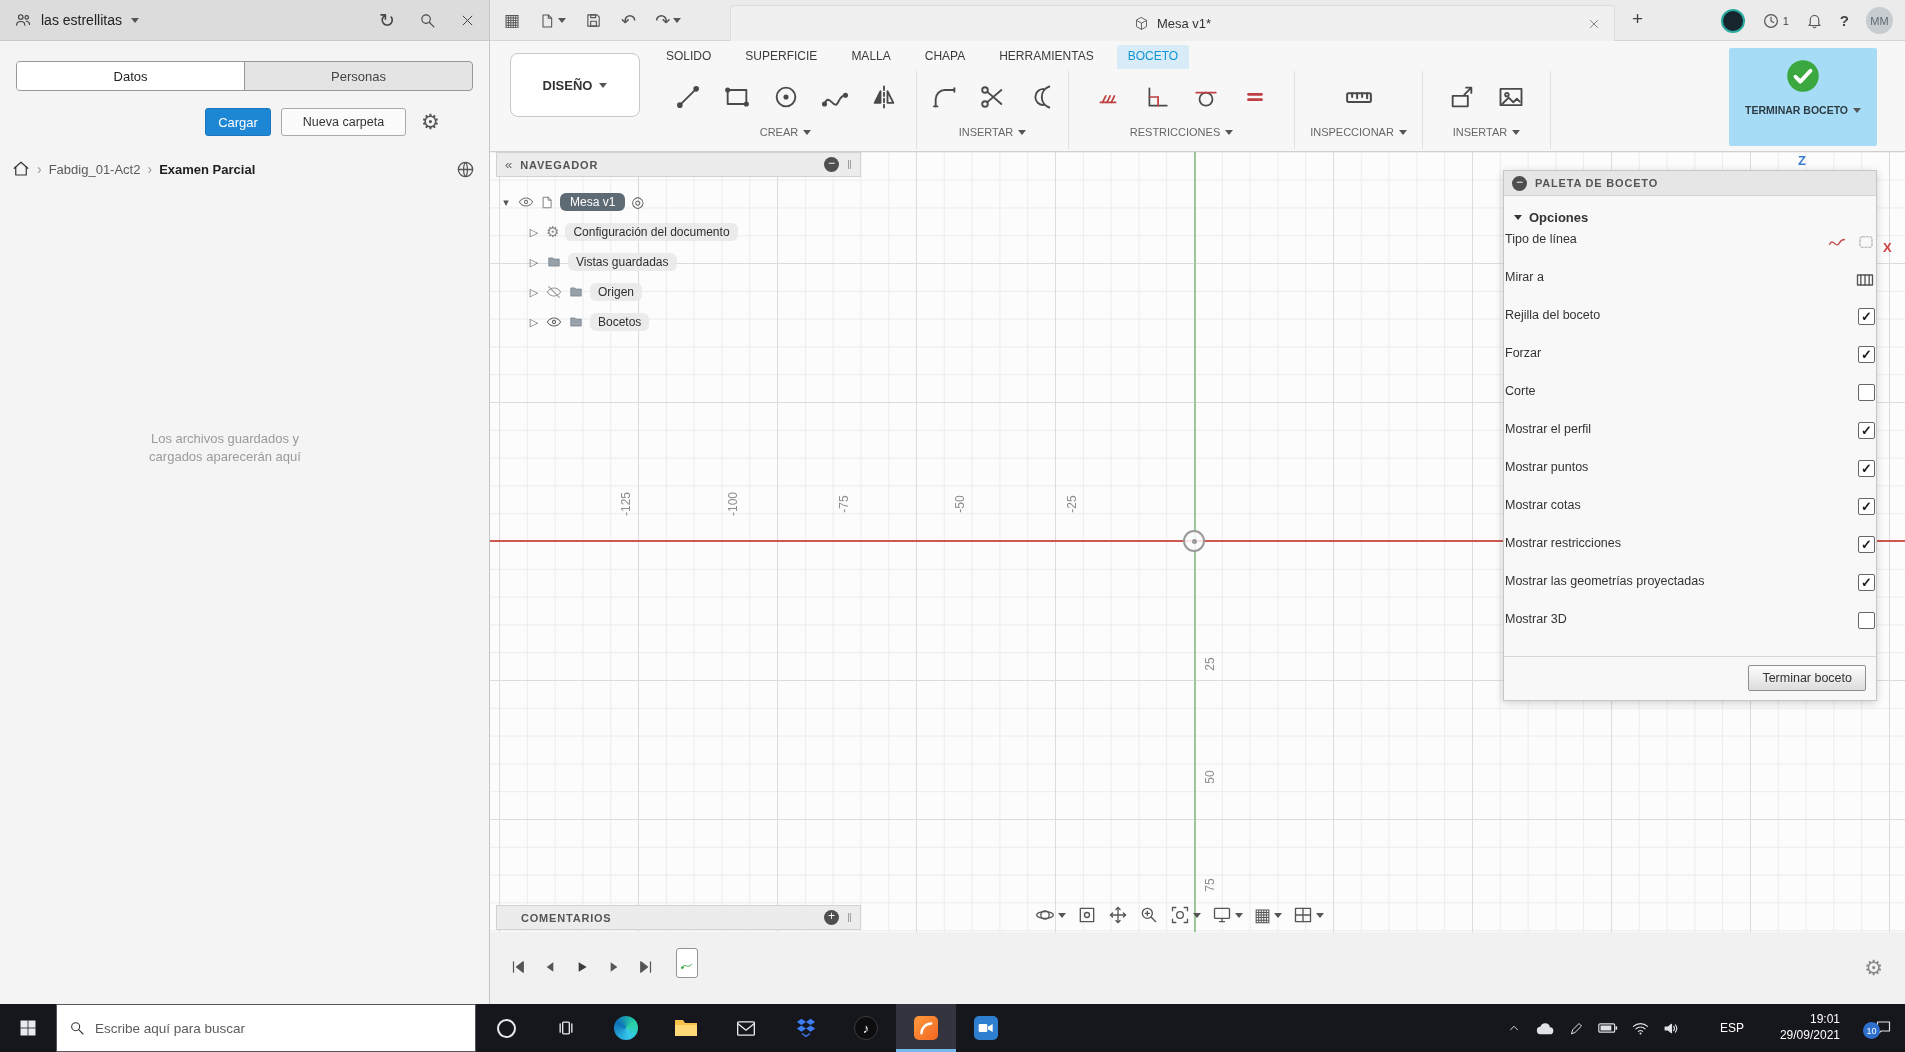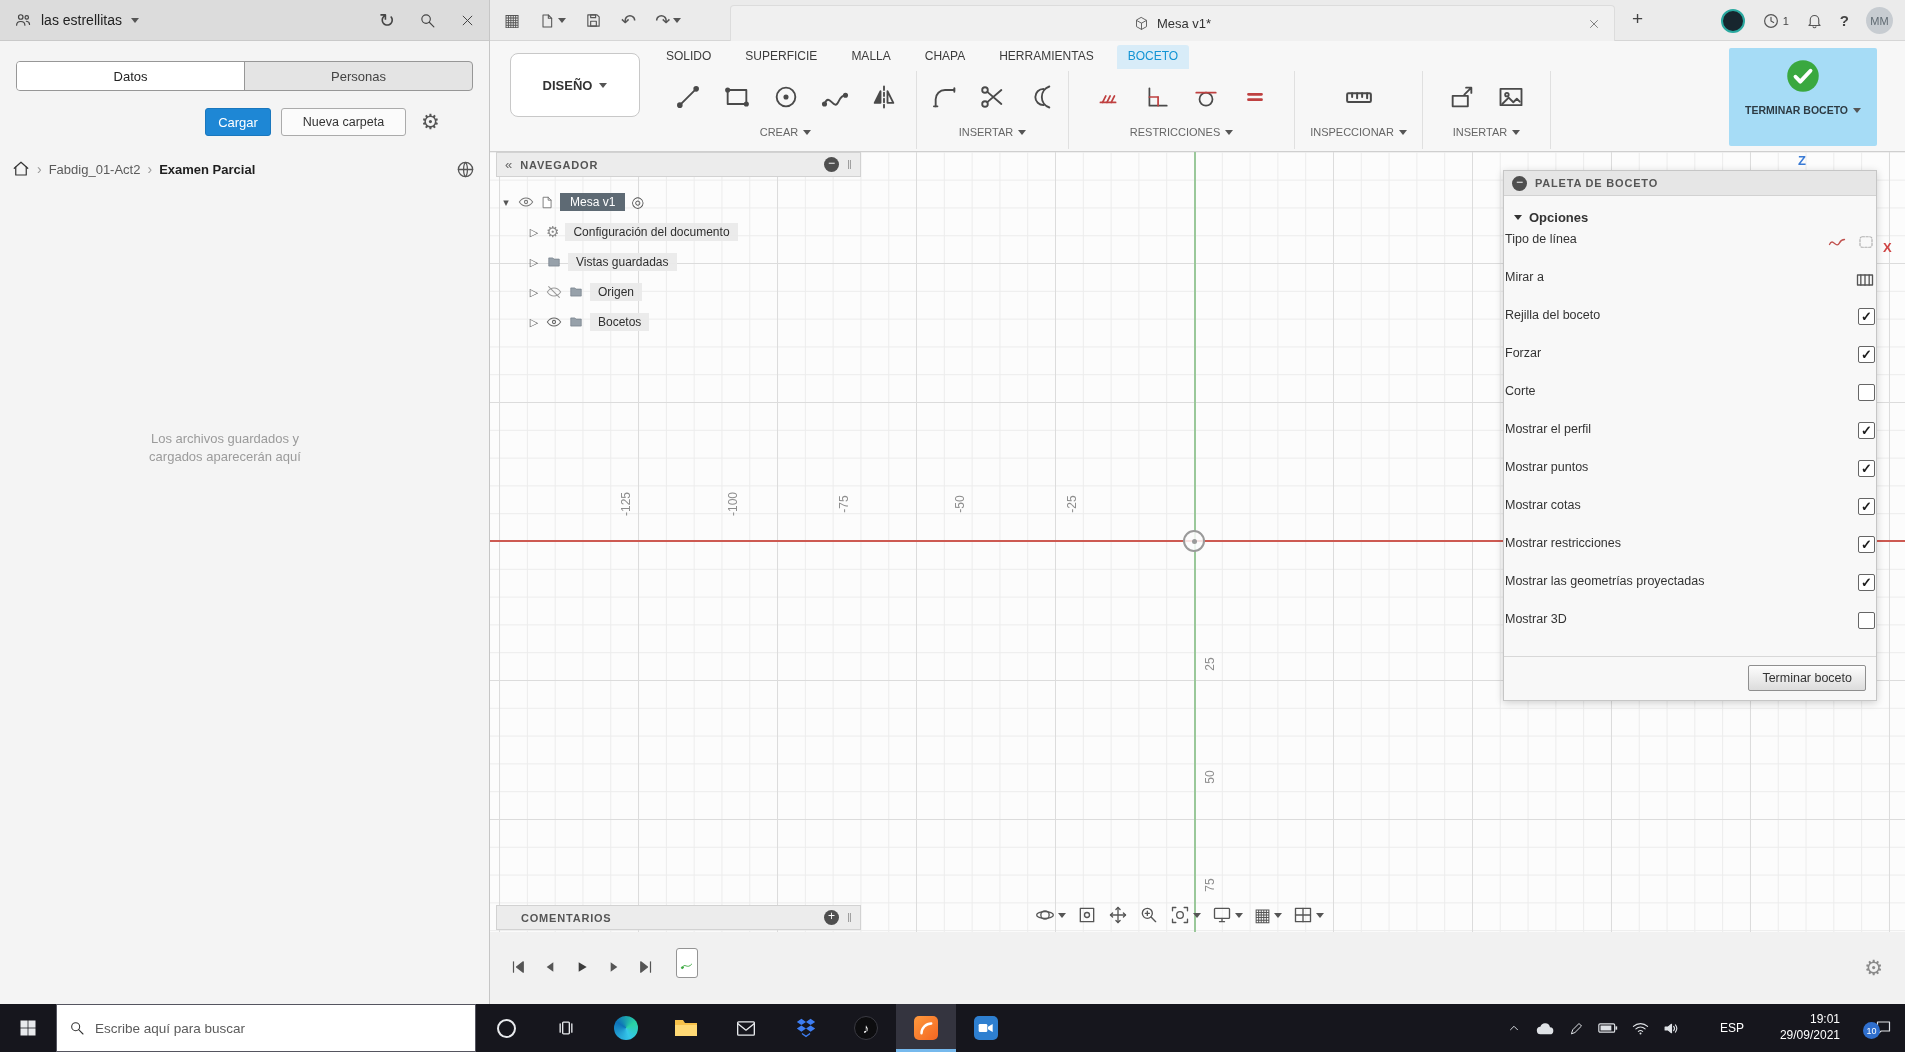--- a/index.html
+++ b/index.html
@@ -64,21 +64,21 @@
   .axis-letter{position:absolute;font-size:13px;font-weight:bold;z-index:2}
   
   .panel-header{height:25px;background:#ececec;border:1px solid #d2d2d2;display:flex;align-items:center;gap:8px;padding:0 8px}
   .panel-title{font-size:11px;font-weight:bold;color:#555;letter-spacing:.8px}
   .circle-ic{width:15px;height:15px;border-radius:50%;background:#4f4f4f;color:#fff;font-size:12px;line-height:13px;text-align:center;flex:0 0 auto}
   .grip{color:#9a9a9a;font-size:12px}
   .navigator{position:absolute;left:6px;top:0;width:365px;z-index:5}
   .tree{padding:10px 0 0 4px}
   .trow{height:30px;display:flex;align-items:center;gap:6px;font-size:12px}
   .texp{color:#555;font-size:11px;width:12px;text-align:center}
-  .chip{background:rgba(233,233,233,.92);padding:2px 8px;border-radius:0;color:#2f2f2f}
+  .chip{background:rgba(233,233,233,.92);padding:2px 8px;border-radius:6px;color:#2f2f2f}
   .chip.rootchip{background:#5e6a74;color:#fff;padding:2px 10px}
   .comments{position:absolute;left:6px;top:753px;width:365px;z-index:5}
   .viewnav{position:absolute;left:545px;top:752px;display:flex;align-items:center;gap:11px;color:#555;z-index:5}
   .vbtn{display:flex;align-items:center;gap:3px}
   
   .palette{position:absolute;left:1013px;top:18px;width:374px;background:#f8f8f8;border:1px solid #c6c6c6;box-shadow:0 2px 8px rgba(0,0,0,.18);z-index:6}
   .pal-body{padding:6px 0 0}
   .opt-row{height:30px;display:flex;align-items:center;gap:7px;padding:0 10px;font-size:13px;font-weight:bold;color:#333}
   .prow{height:38px;display:flex;align-items:flex-start;padding:0 1px}
   .prow-label{font-size:12.5px;color:#333;flex:1}

